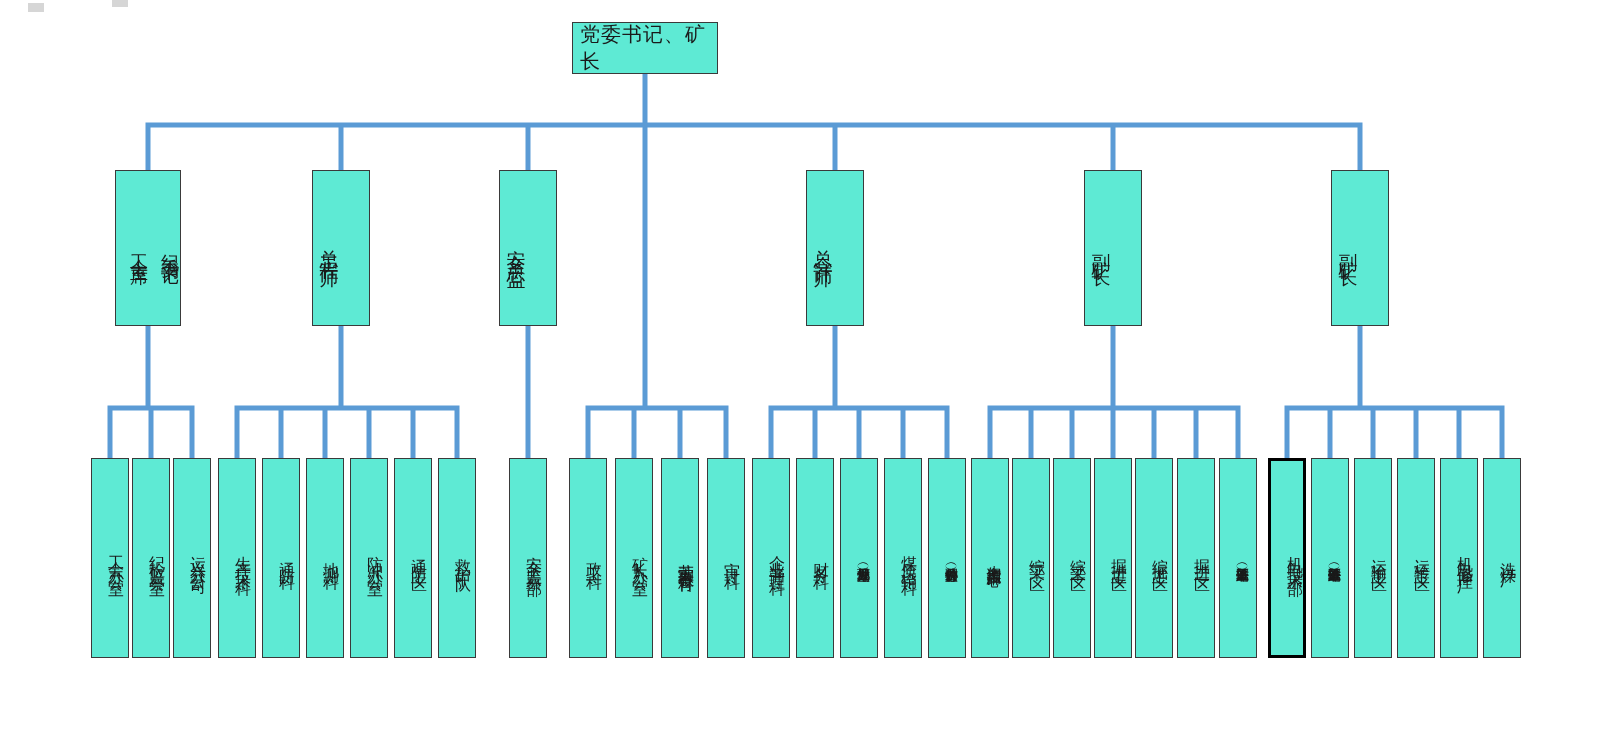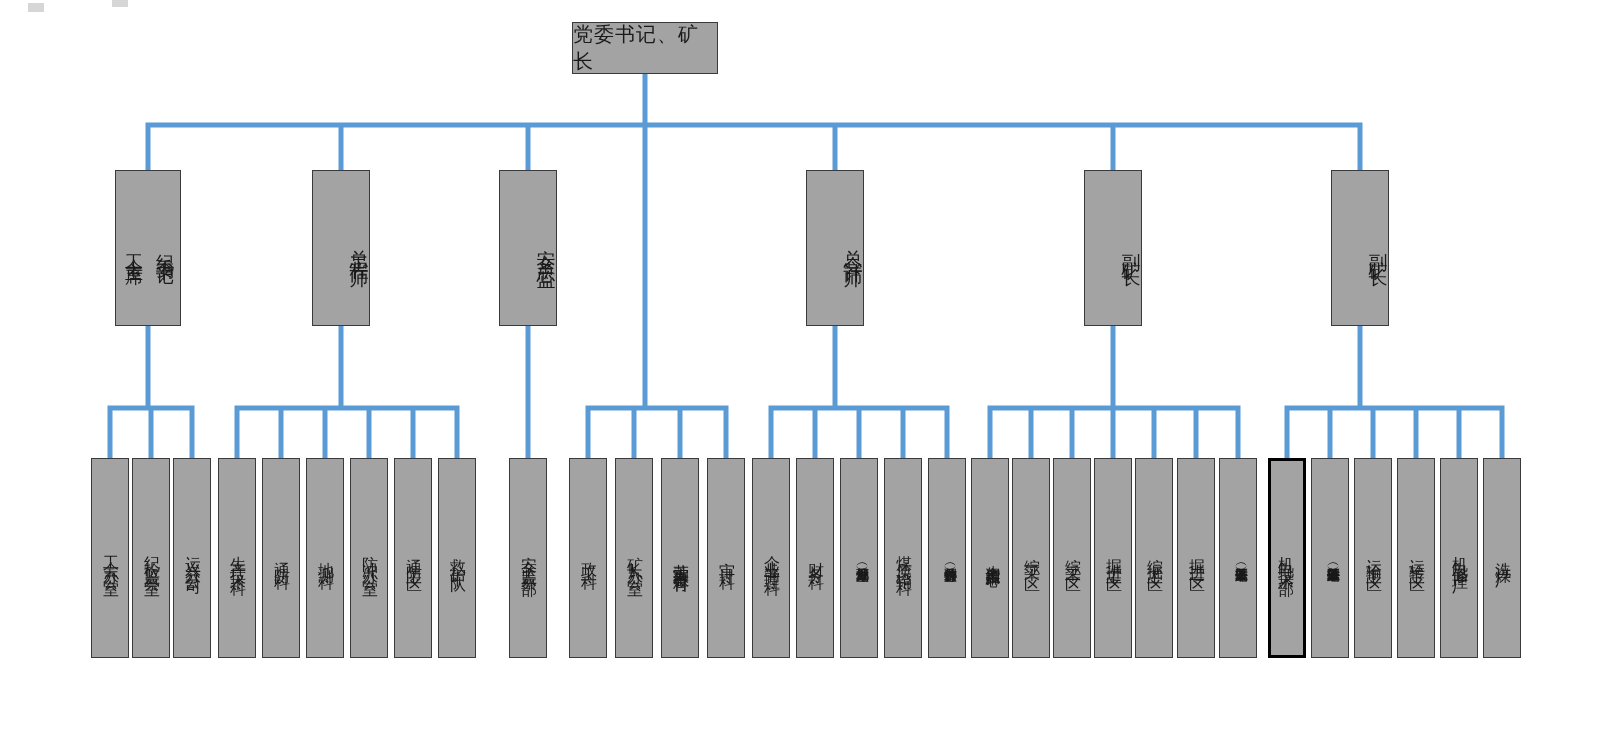--- a/index.html
+++ b/index.html
@@ -1,21 +1,21 @@
 <!DOCTYPE html>
 <html style="--connector: #5B9BD5; --border: #3a3a3a; --emphasis: #000000;"><head>
 <meta charset="utf-8">
 <style>
   html,body{margin:0;padding:0;background:#fff;}
   #canvas{position:relative;width:1610px;height:748px;background:#ffffff;overflow:hidden;
           font-family:"Liberation Sans","DejaVu Sans",sans-serif;color:#1a1a1a;}
   #wires{position:absolute;left:0;top:0;z-index:0;}
   #wires line,#wires polyline{stroke:var(--connector,#5B9BD5);stroke-width:5;fill:none;stroke-linejoin:miter;}
-  .box1,.box2,.box3{position:absolute;background:#a3a3a3;border:1.5px solid var(--border,#3a3a3a);
-          box-sizing:border-box;display:flex;align-items:center;justify-content:flex-end;z-index:1;}
+  .box1,.box2,.box3{position:absolute;background:#5eead4;border:1.5px solid var(--border,#3a3a3a);
+          box-sizing:border-box;display:flex;align-items:center;justify-content:flex-start;z-index:1;padding-left:7px;}
   .box1{left:572px;top:22px;width:146px;height:52px;font-size:20px;letter-spacing:1px;}
   .box2{top:170px;width:58px;height:156px;}
   .box2.wide{left:115px;width:66px;}
   .box3{top:458px;width:38px;height:200px;}
   .box3.emphasis{border:3px solid var(--emphasis,#000);}
   .vtext{writing-mode:vertical-rl;font-size:19px;letter-spacing:7px;line-height:1;}
   .box3 .vtext{font-size:16px;letter-spacing:6px;line-height:34px;}
   .vwrap{writing-mode:vertical-rl;}
   .vcol{font-size:18px;letter-spacing:4px;line-height:31px;}
   .artifact{position:absolute;background:#d6d6d6;z-index:1;}

